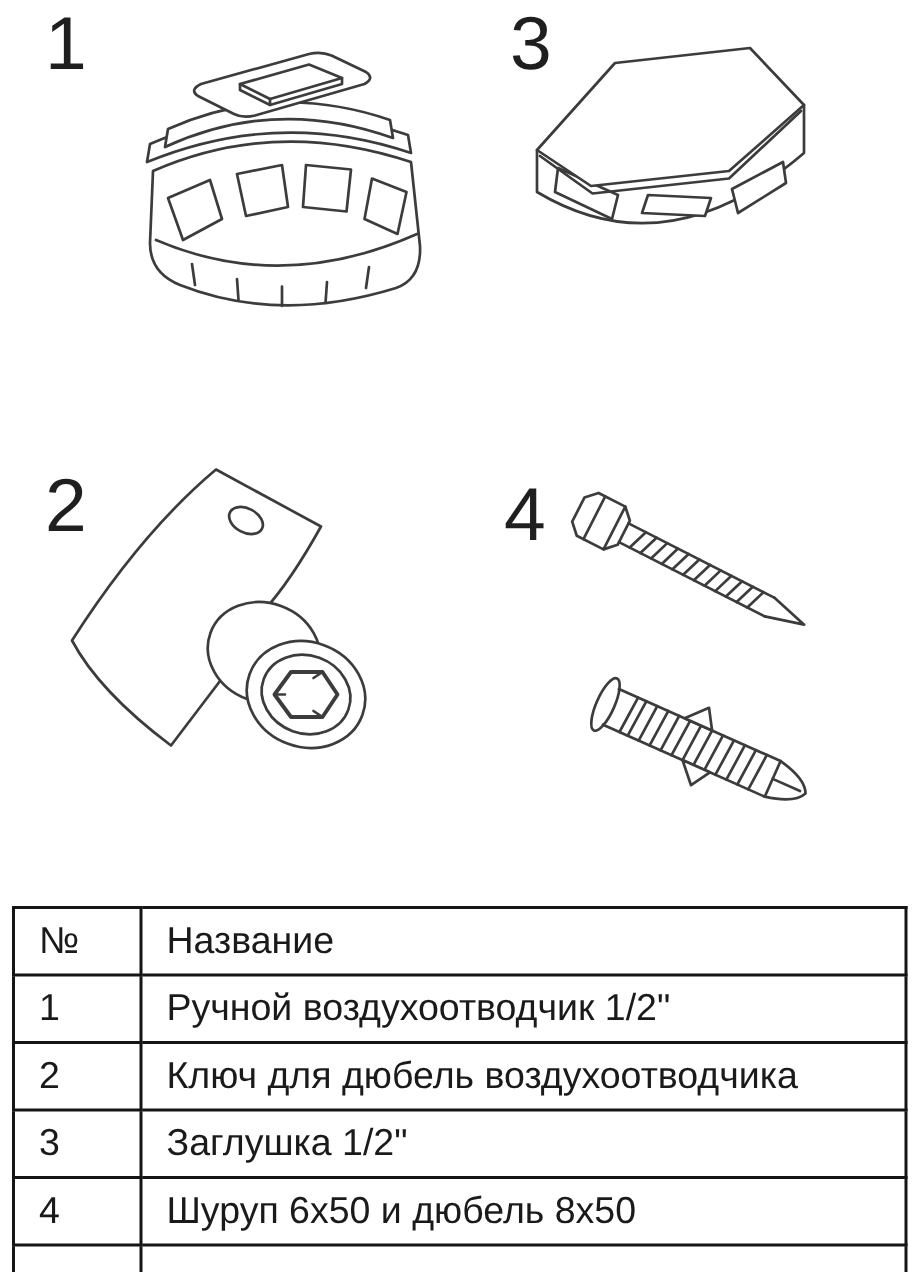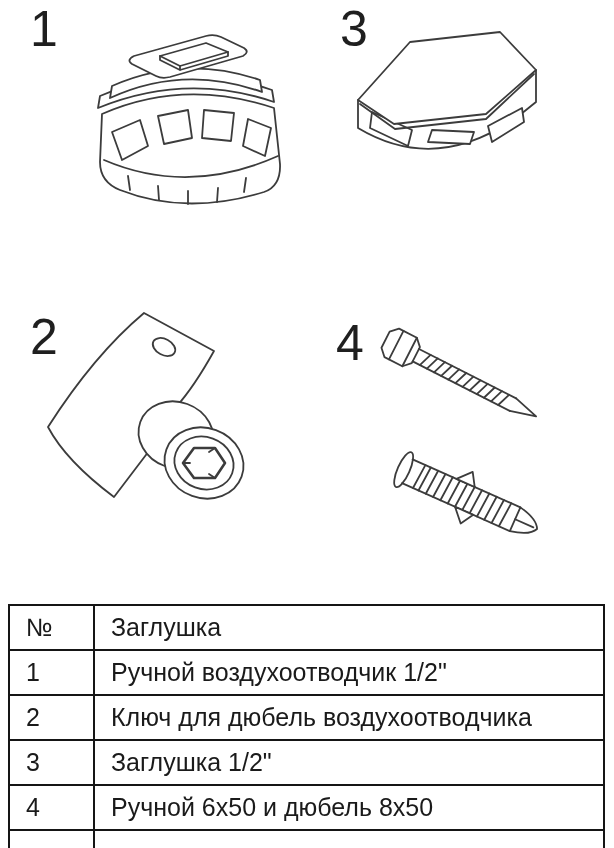--- a/index.html
+++ b/index.html
@@ -105,37 +105,37 @@
       <path class="solid" d="M 66,13 L 78,26 L 86,13 Z"></path>
       <path class="solid" d="M 126,-13 Q 146,-9 150,0 Q 146,9 126,13 Z"></path>
       <path d="M 126,0 L 146,0"></path>
     </g>
   </svg>
 
   <table class="parts">
     <tbody>
         <tr>
       <th class="col-num">№</th>
-      <th>Заглушка</th>
+      <th>Название</th>
     </tr>
     <tr>
       <td class="col-num">1</td>
       <td>Ручной воздухоотводчик 1/2"</td>
     </tr>
     <tr>
       <td class="col-num">2</td>
       <td>Ключ для дюбель воздухоотводчика</td>
     </tr>
     <tr>
       <td class="col-num">3</td>
       <td>Заглушка 1/2"</td>
     </tr>
     <tr>
       <td class="col-num">4</td>
-      <td>Ручной 6х50 и дюбель 8х50</td>
+      <td>Шуруп 6х50 и дюбель 8х50</td>
     </tr>
     <tr class="partial">
       <td class="col-num"></td>
       <td></td>
     </tr>
   </tbody>
     </table>
 
 </div>
 

